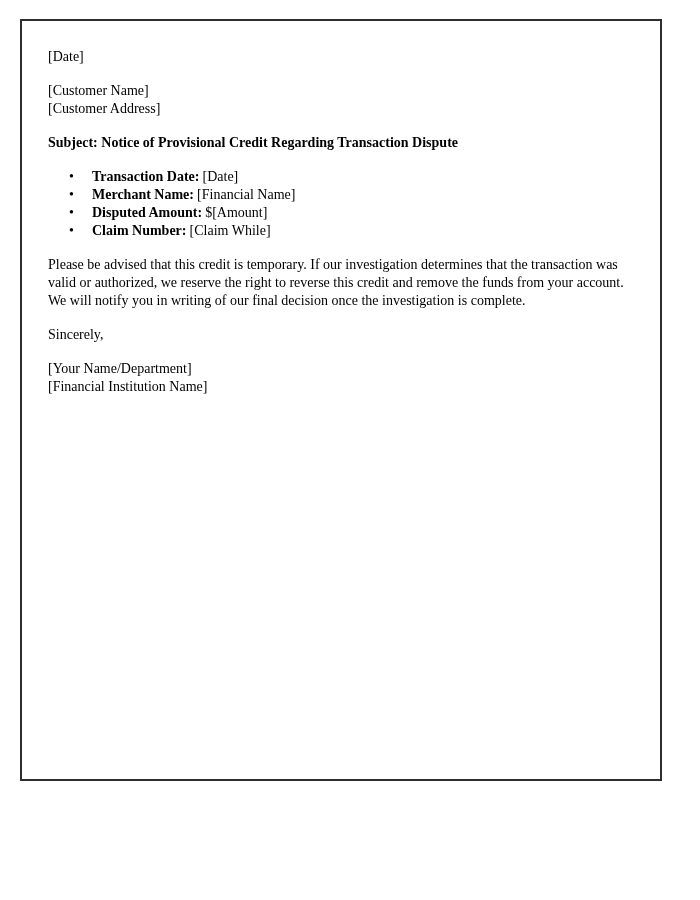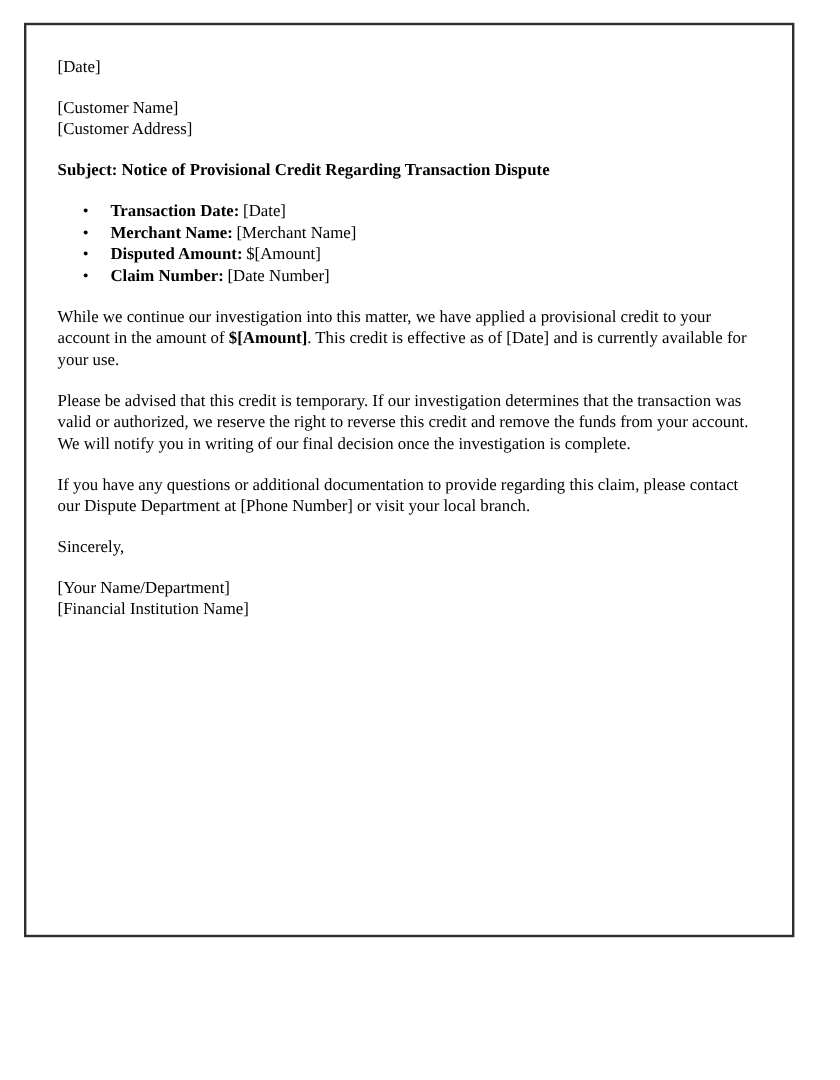--- a/index.html
+++ b/index.html
@@ -80,35 +80,33 @@
 
     <p class="para subject">Subject: Notice of Provisional Credit Regarding Transaction Dispute</p>
 
 
 
     <div class="bullets">
       <div class="bullet">
         <span class="dot">•</span><span class="blabel">Transaction Date:</span><span>[Date]</span>
       </div>
       <div class="bullet">
-        <span class="dot">•</span><span class="blabel">Merchant Name:</span><span>[Merchant Name]</span>
+        <span class="dot">•</span><span class="blabel">Merchant Name:</span><span>[Financial Name]</span>
       </div>
       <div class="bullet">
         <span class="dot">•</span><span class="blabel">Disputed Amount:</span><span>$[Amount]</span>
       </div>
       <div class="bullet">
-        <span class="dot">•</span><span class="blabel">Claim Number:</span><span>[Date Number]</span>
+        <span class="dot">•</span><span class="blabel">Claim Number:</span><span>[Claim While]</span>
       </div>
     </div>
 
-    <p class="para"><span>While we continue our investigation into this matter, we have applied a provisional credit to your account in the amount of </span><b>$[Amount]</b><span>. This credit is effective as of [Date] and is currently available for your use.</span></p>
 
     <p class="para">Please be advised that this credit is temporary. If our investigation determines that the transaction was valid or authorized, we reserve the right to reverse this credit and remove the funds from your account. We will notify you in writing of our final decision once the investigation is complete.</p>
 
-    <p class="para">If you have any questions or additional documentation to provide regarding this claim, please contact our Dispute Department at [Phone Number] or visit your local branch.</p>
 
     <p class="para">Sincerely,</p>
 
     <div class="para">
       <span class="line">[Your Name/Department]</span>
       <span class="line">[Financial Institution Name]</span>
     </div>
 
   </div>
 </div>

